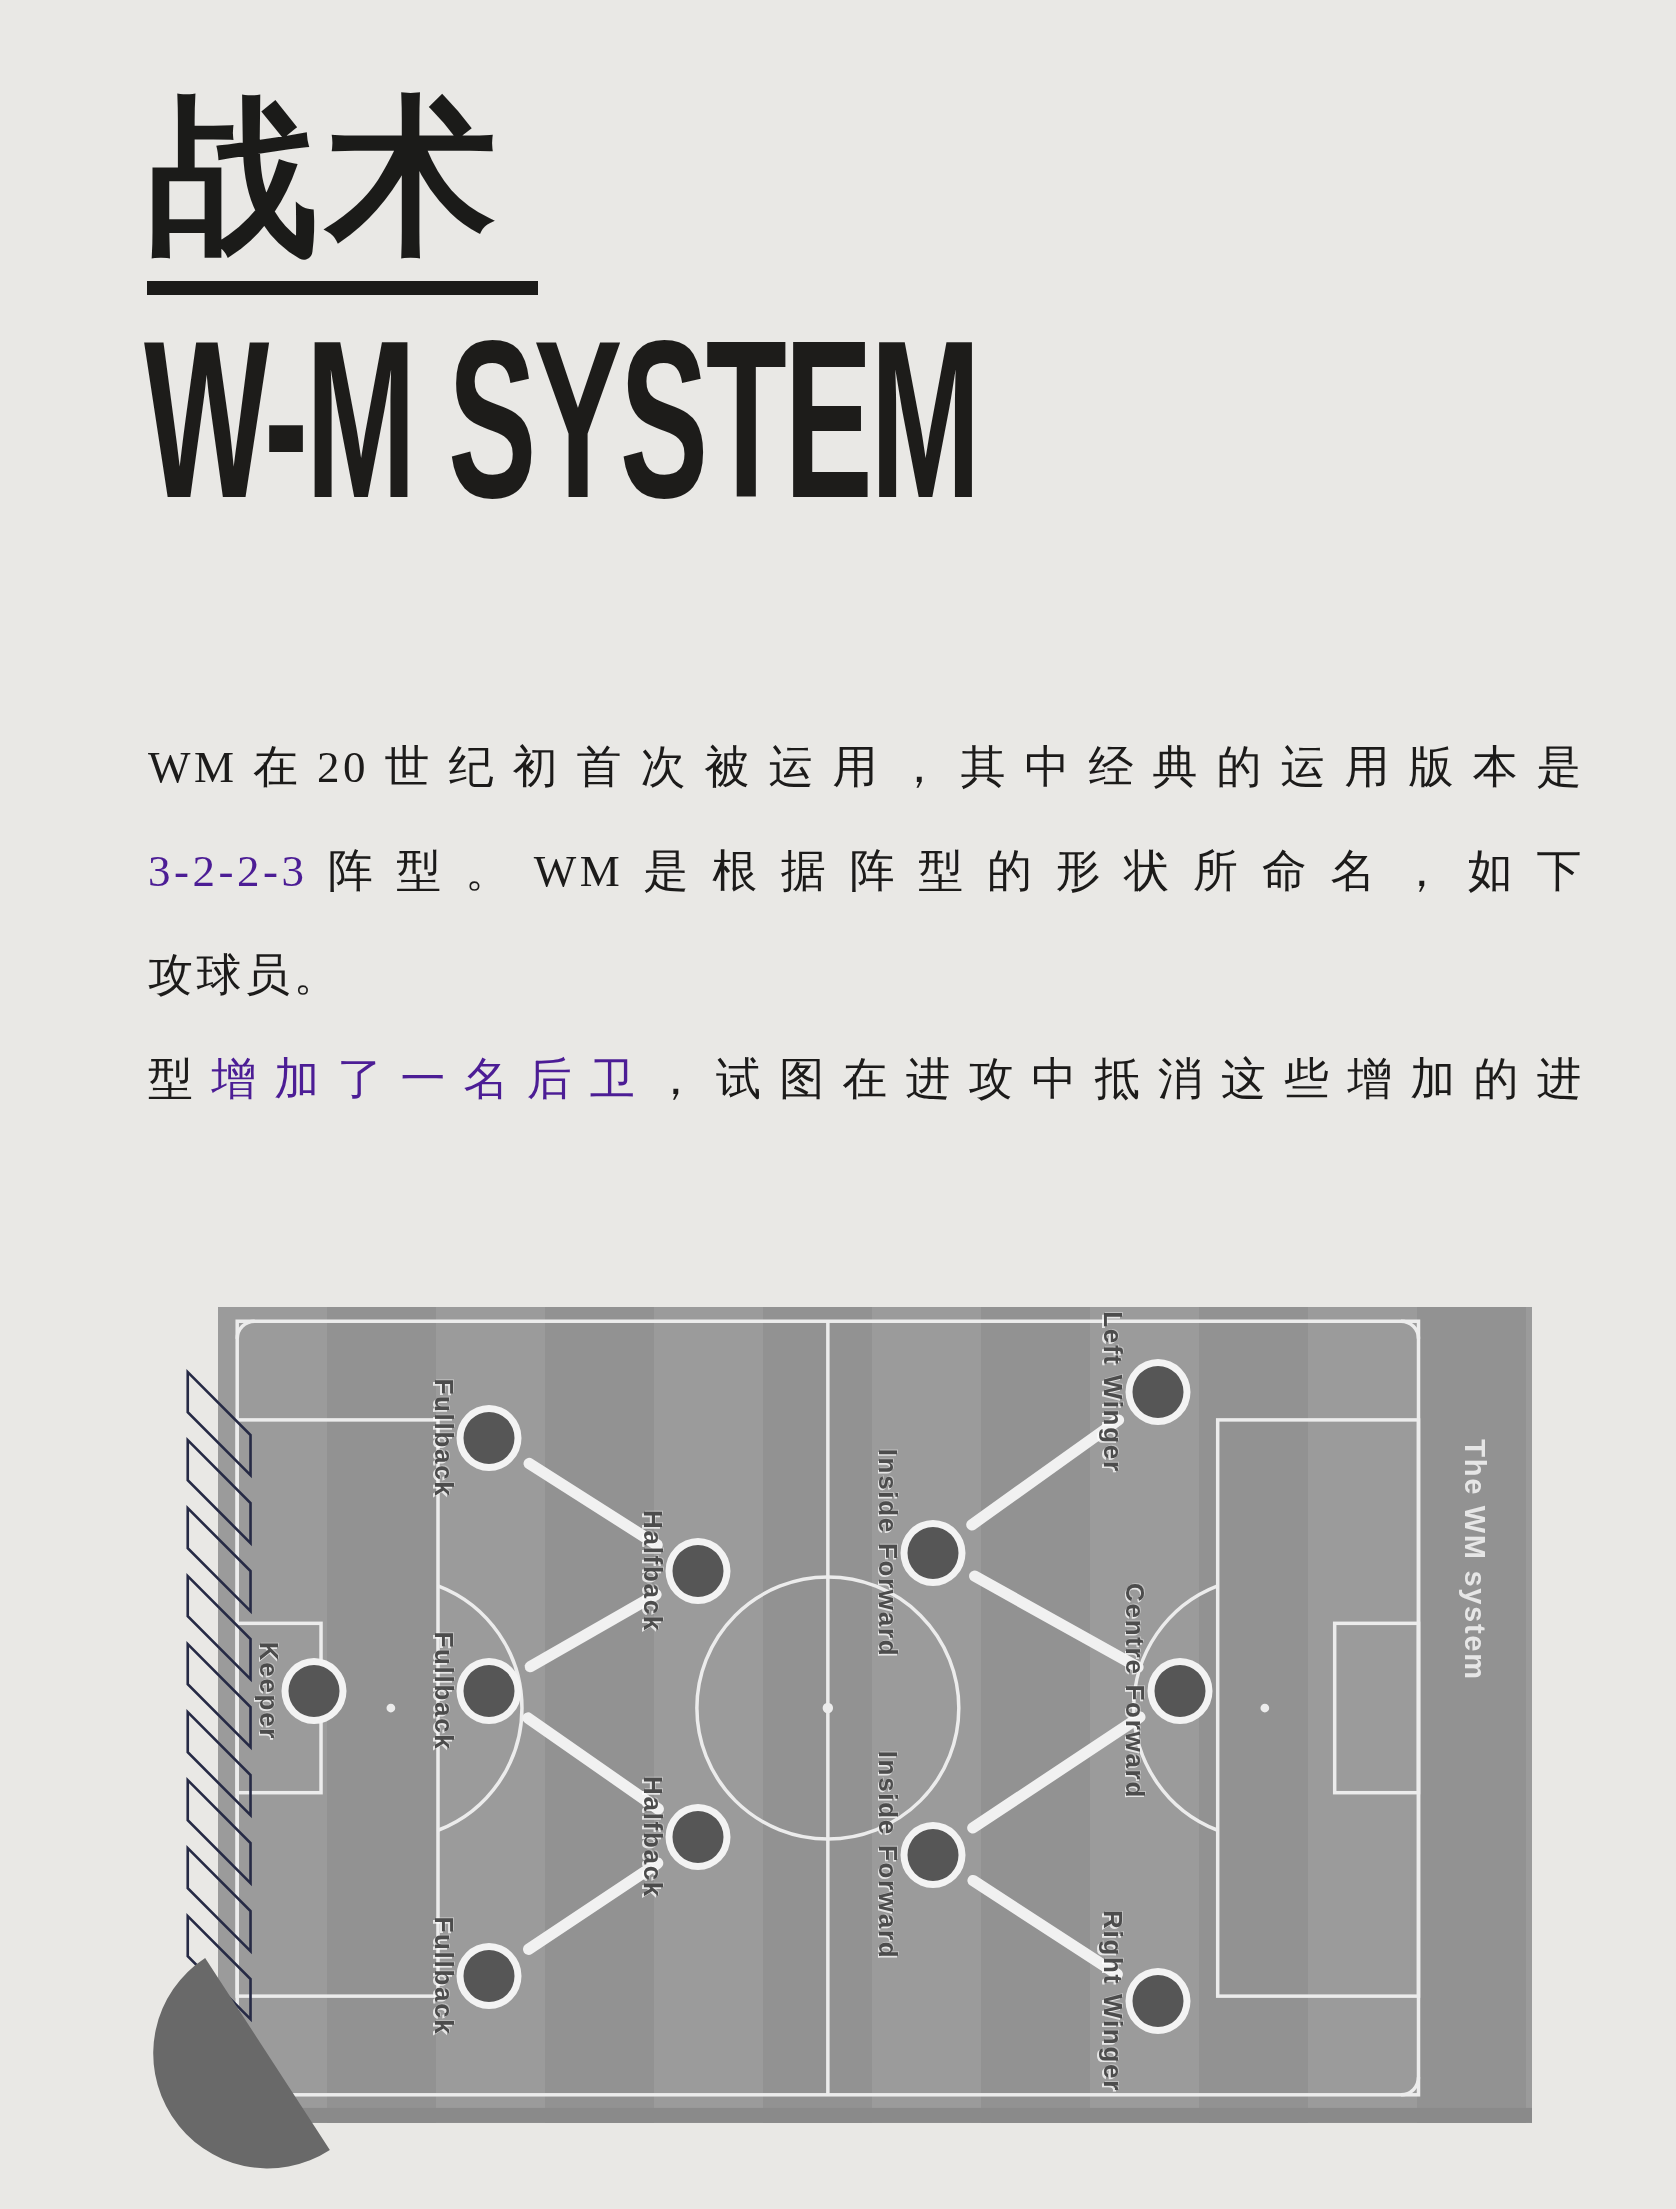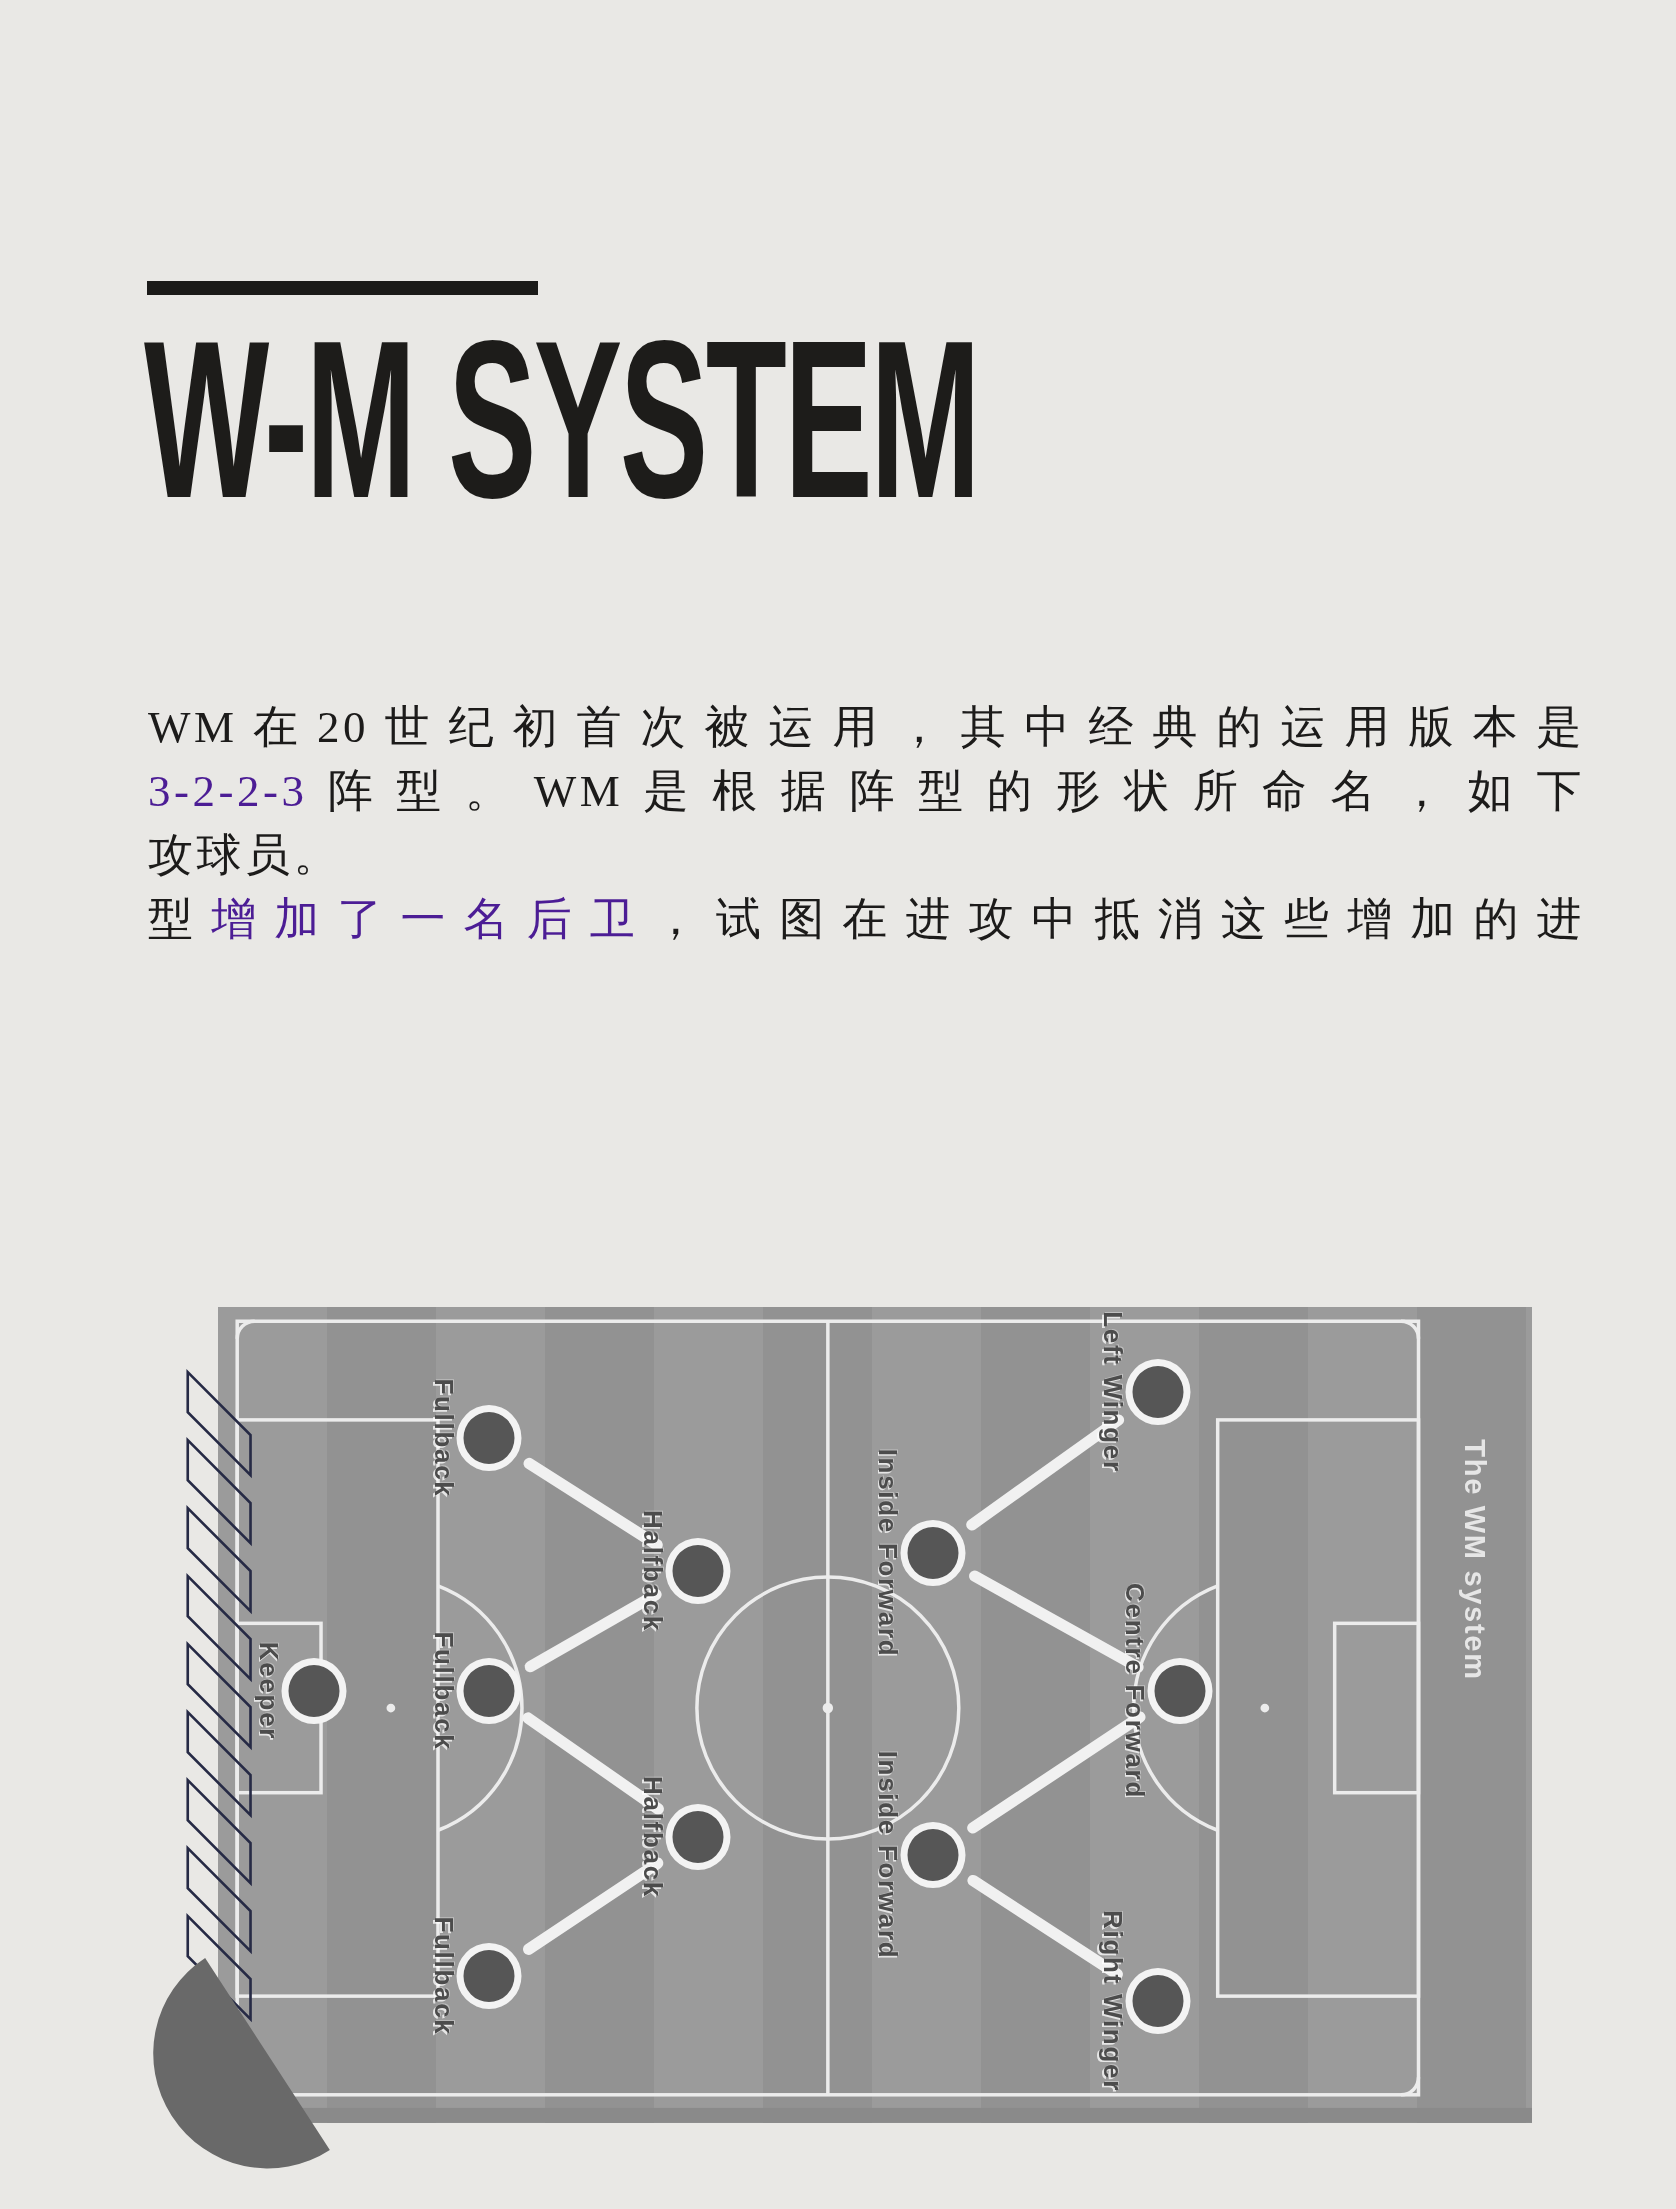--- a/index.html
+++ b/index.html
@@ -13,21 +13,21 @@
   .title-en{position:absolute;left:144px;top:307px;font-family:"Liberation Sans",sans-serif;
     font-weight:900;font-size:225px;line-height:1.0;color:#1d1c1a;transform:scaleX(0.59);
     transform-origin:left top;white-space:nowrap;letter-spacing:-4.4px;}
 
   
   .heading{position:absolute;left:144px;top:596px;font-family:"Liberation Serif","DejaVu Serif",serif;
     font-weight:bold;font-size:58px;color:#20243e;letter-spacing:4.4px;}
   .body-text{position:absolute;left:148px;top:695px;width:1437px;
     font-family:"Liberation Serif","DejaVu Serif",serif;font-size:45px;line-height:64px;color:#1c1b1a;
     letter-spacing:3.5px;}
-  .pline{text-align:justify;text-align-last:justify;}
+  .pline{text-align:justify;text-align-last:justify;margin-top:40px;}
   .pline.last{text-align-last:left;}
   .hl{color:#4c1d95;}
 
   
   .pitch{position:absolute;left:218px;top:1307px;width:1314px;height:816px;
     background:repeating-linear-gradient(90deg,#9b9b9b 0 109px,#929292 109px 218px);}
   .pitch svg{position:absolute;left:0;top:0;width:100%;height:100%;}
   .fieldlines path,.fieldlines rect,.fieldlines line,.fieldlines circle{stroke:#ececec;stroke-width:4;fill:none;}
   .fieldlines .dot{fill:#ececec;stroke:none;}
   .fieldlines .band{fill:#8a8a8a;stroke:none;}
@@ -44,20 +44,21 @@
   .hatch{position:absolute;left:186px;top:1368px;}
   .hatch path{stroke:#262a45;stroke-width:3;fill:none;}
   .fan{position:absolute;left:153px;top:2054px;width:229px;height:114px;background:#696969;
     border-radius:0 0 114px 114px;transform:rotate(57deg);transform-origin:50% 0;}
 </style>
 </head>
 <body>
 
 <div id="page">
 
+  <div class="title-cn">战术</div>
   <div class="title-underline"></div>
   <div class="title-en">W-M SYSTEM</div>
 
   <div class="body-text">
       <div class="pline"><span>WM在20世纪初首次被运用，其中经典的运用版本是</span></div>
       <div class="pline"><span class="hl">3-2-2-3</span><span>阵型。WM是根据阵型的形状所命名，如下</span></div>
       <div class="pline last"><span>攻球员。</span></div>
       <div class="pline"><span>型</span><span class="hl">增加了一名后卫</span><span>，试图在进攻中抵消这些增加的进</span></div>
     </div>
 

